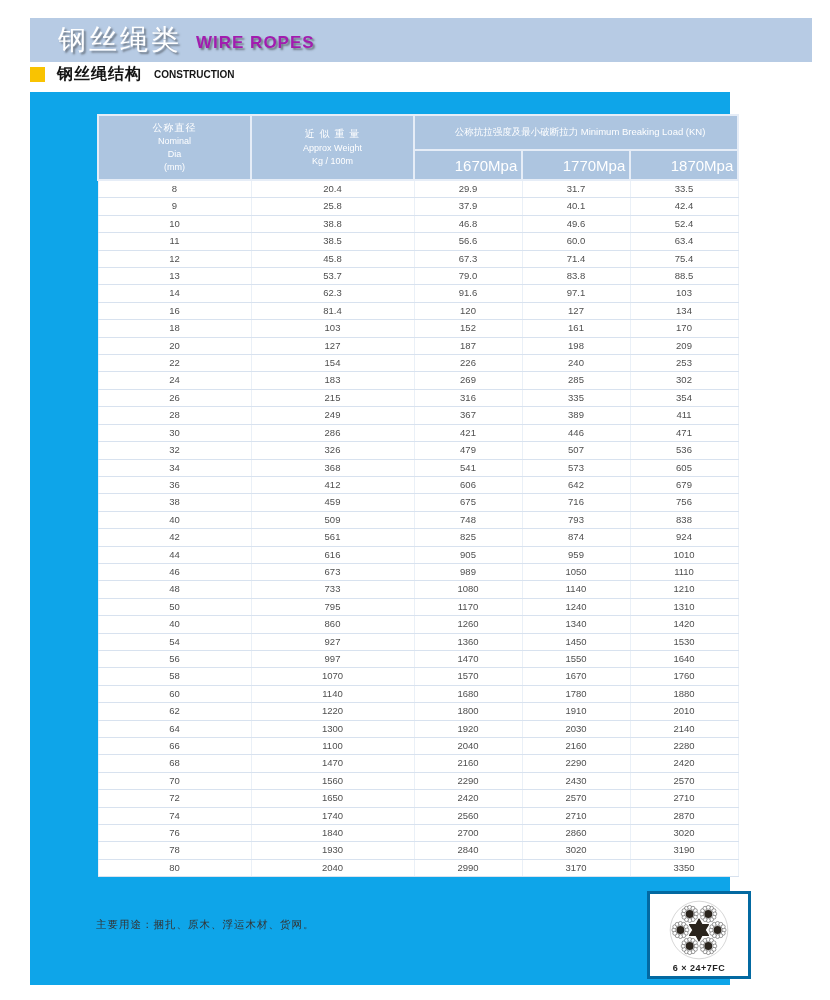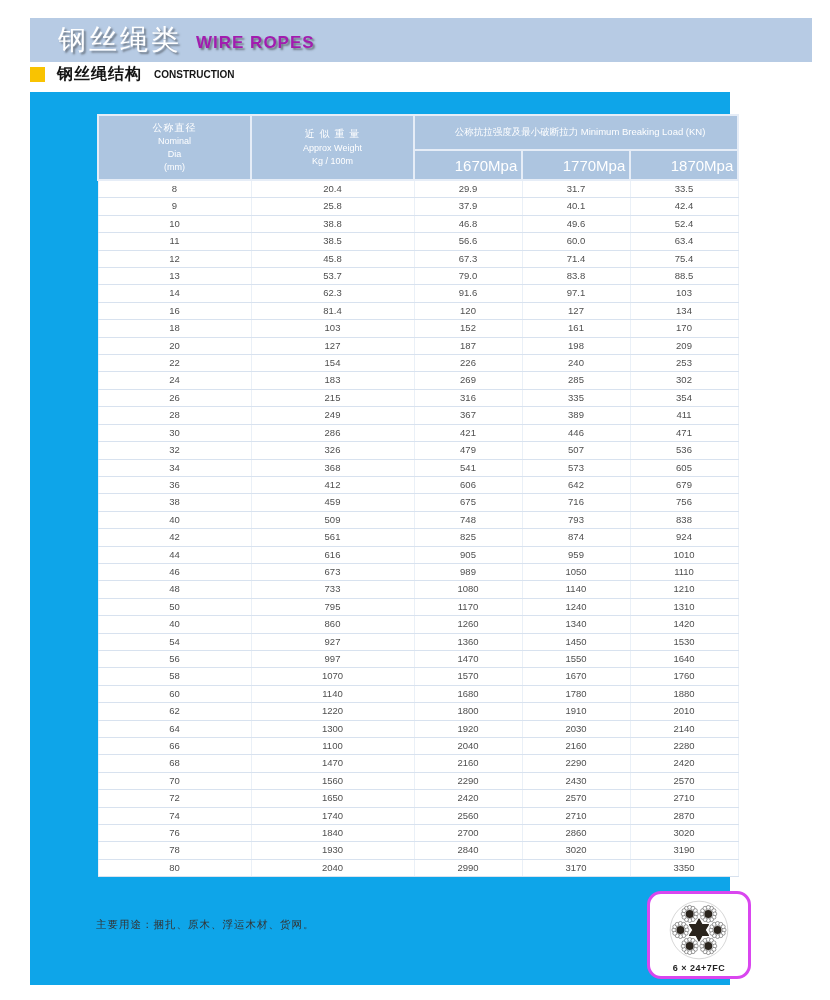--- a/index.html
+++ b/index.html
@@ -52,21 +52,21 @@
     border-left:1px solid #eaf0f7;border-right:1px solid #eaf0f7;
   }
   
   .usage-note{
     position:absolute;left:66px;top:826px;font-size:10.5px;color:#333333;
     letter-spacing:1px;
   }
   
   .rope-card{
     position:absolute;left:617px;top:799px;width:104px;height:88px;
-    background:#ffffff;border:3px solid #d946ef;border-radius:14px;
+    background:#ffffff;border:3px solid #0369a1;border-radius:0;
     display:flex;flex-direction:column;align-items:center;justify-content:center;
     box-sizing:border-box;
   }
   .rope-card svg{display:block;}
   .rope-label{font-size:9px;font-weight:bold;color:#222222;margin-top:1px;letter-spacing:0.5px;}
 </style>
 </head>
 <body>
 
 <div class="header-bar">

